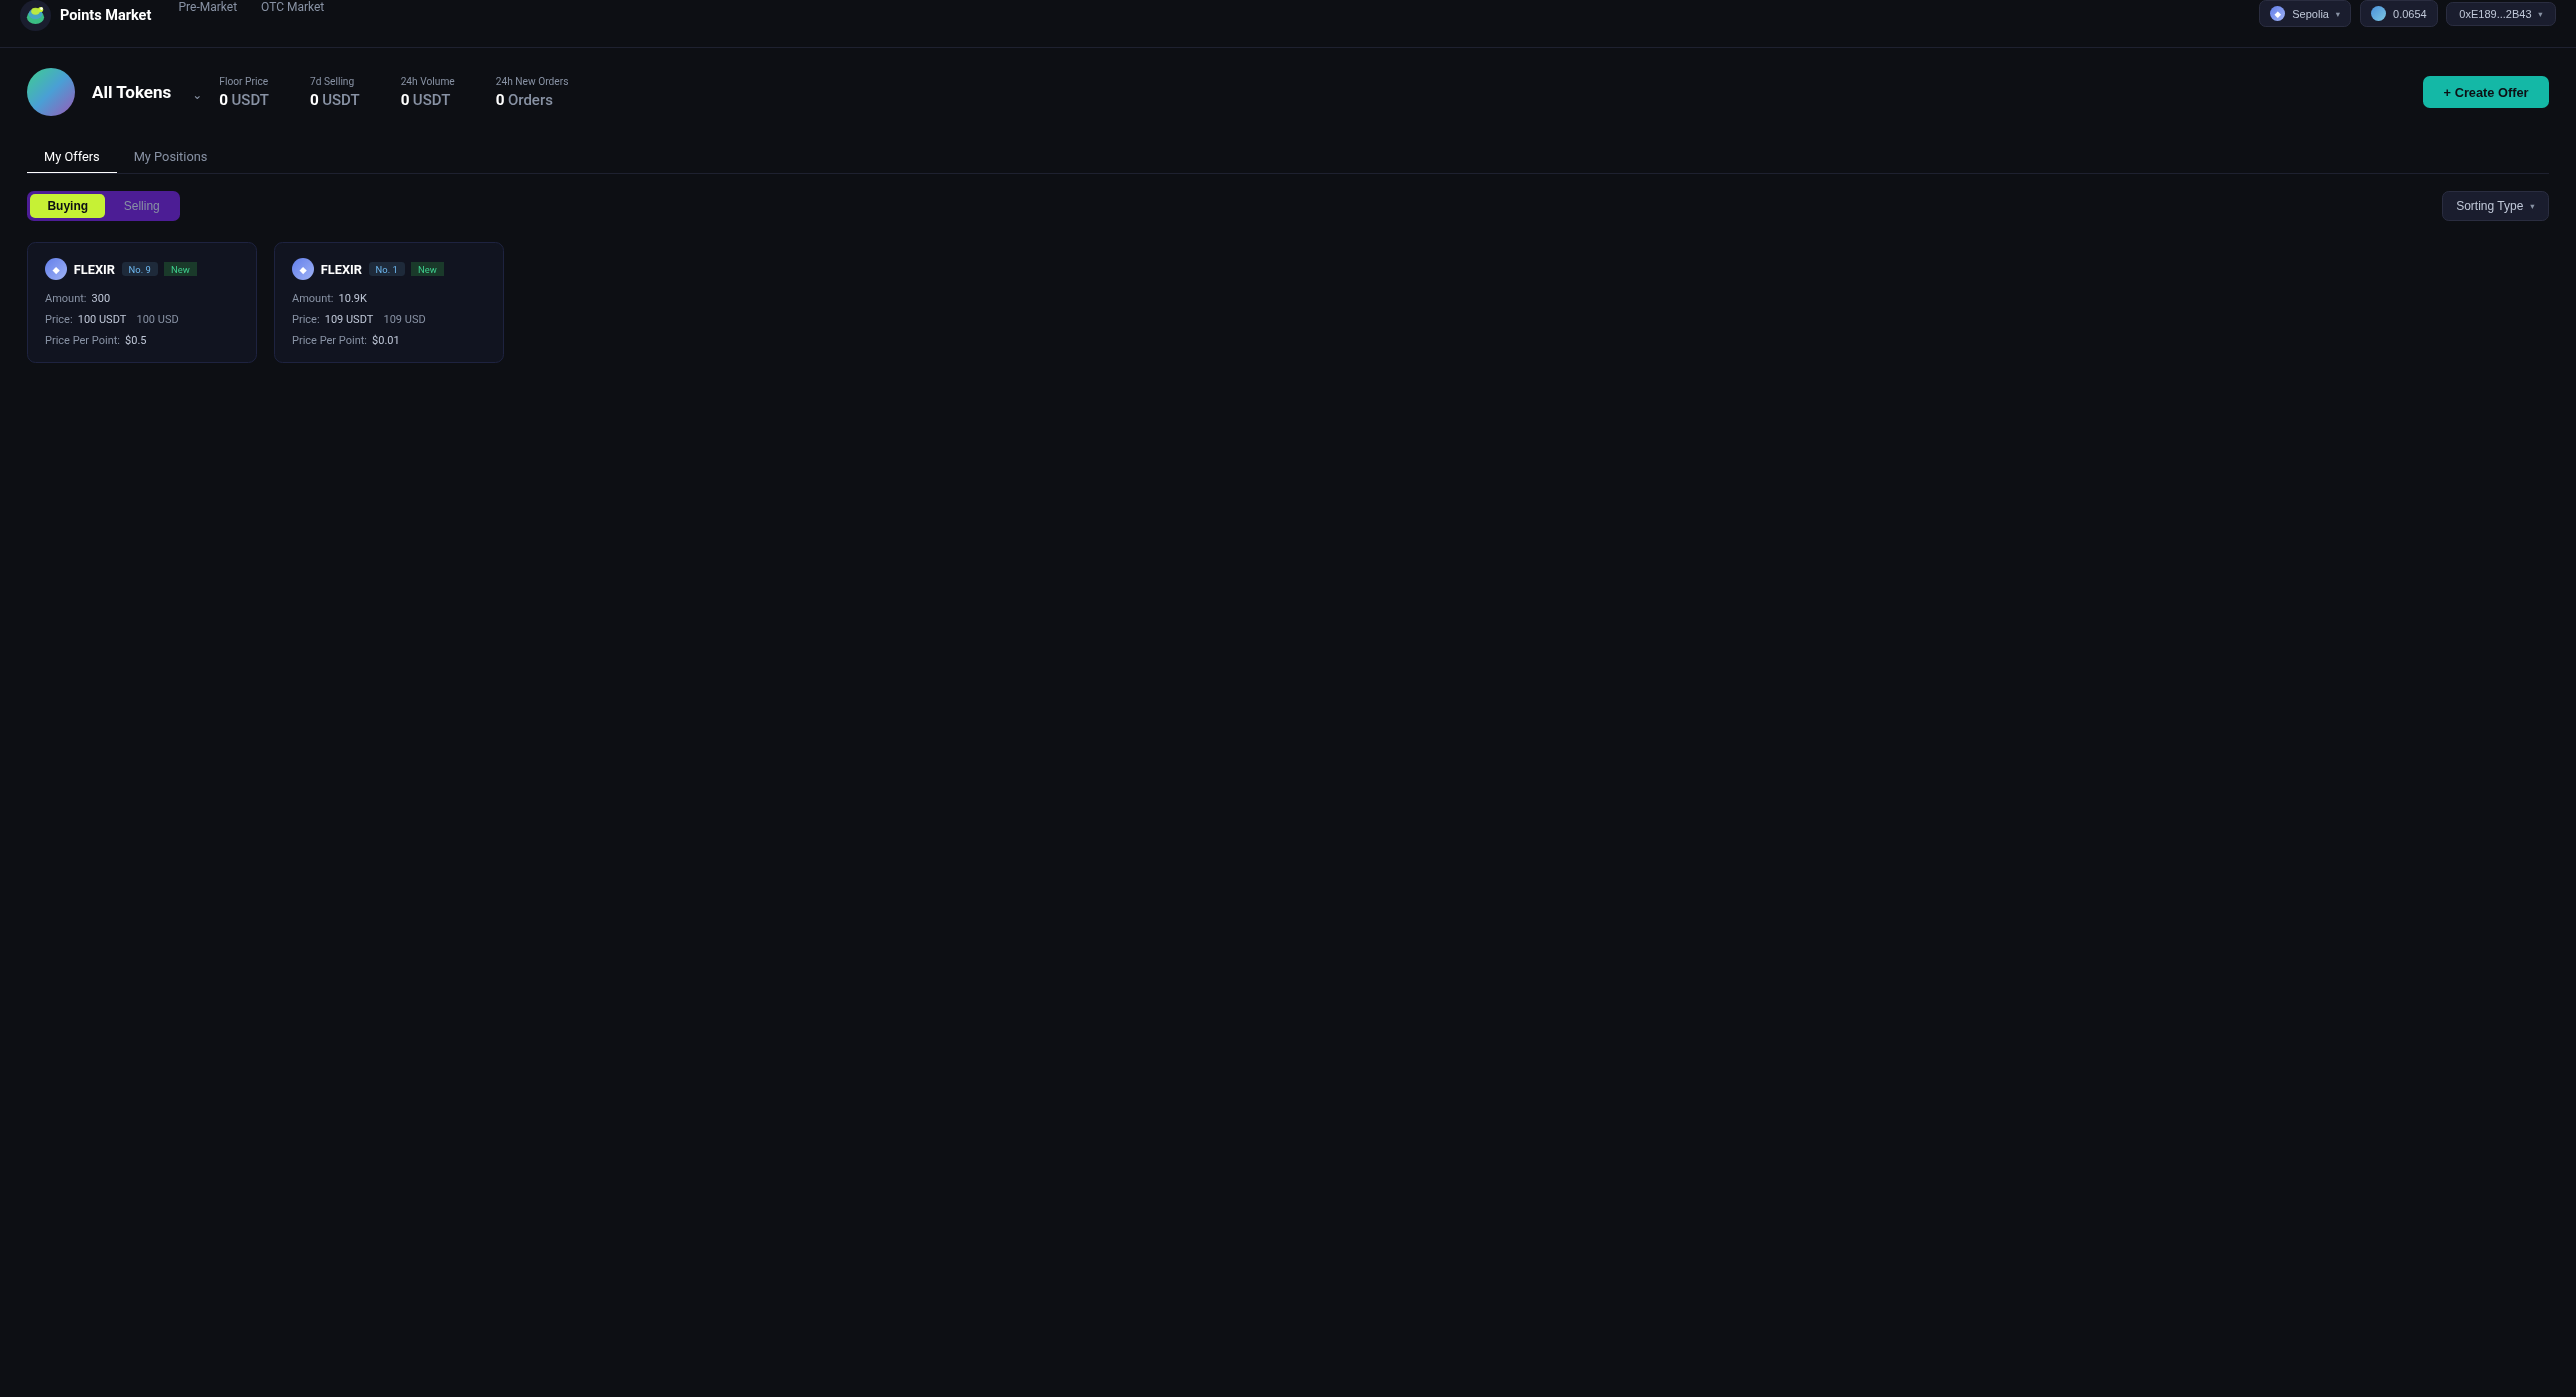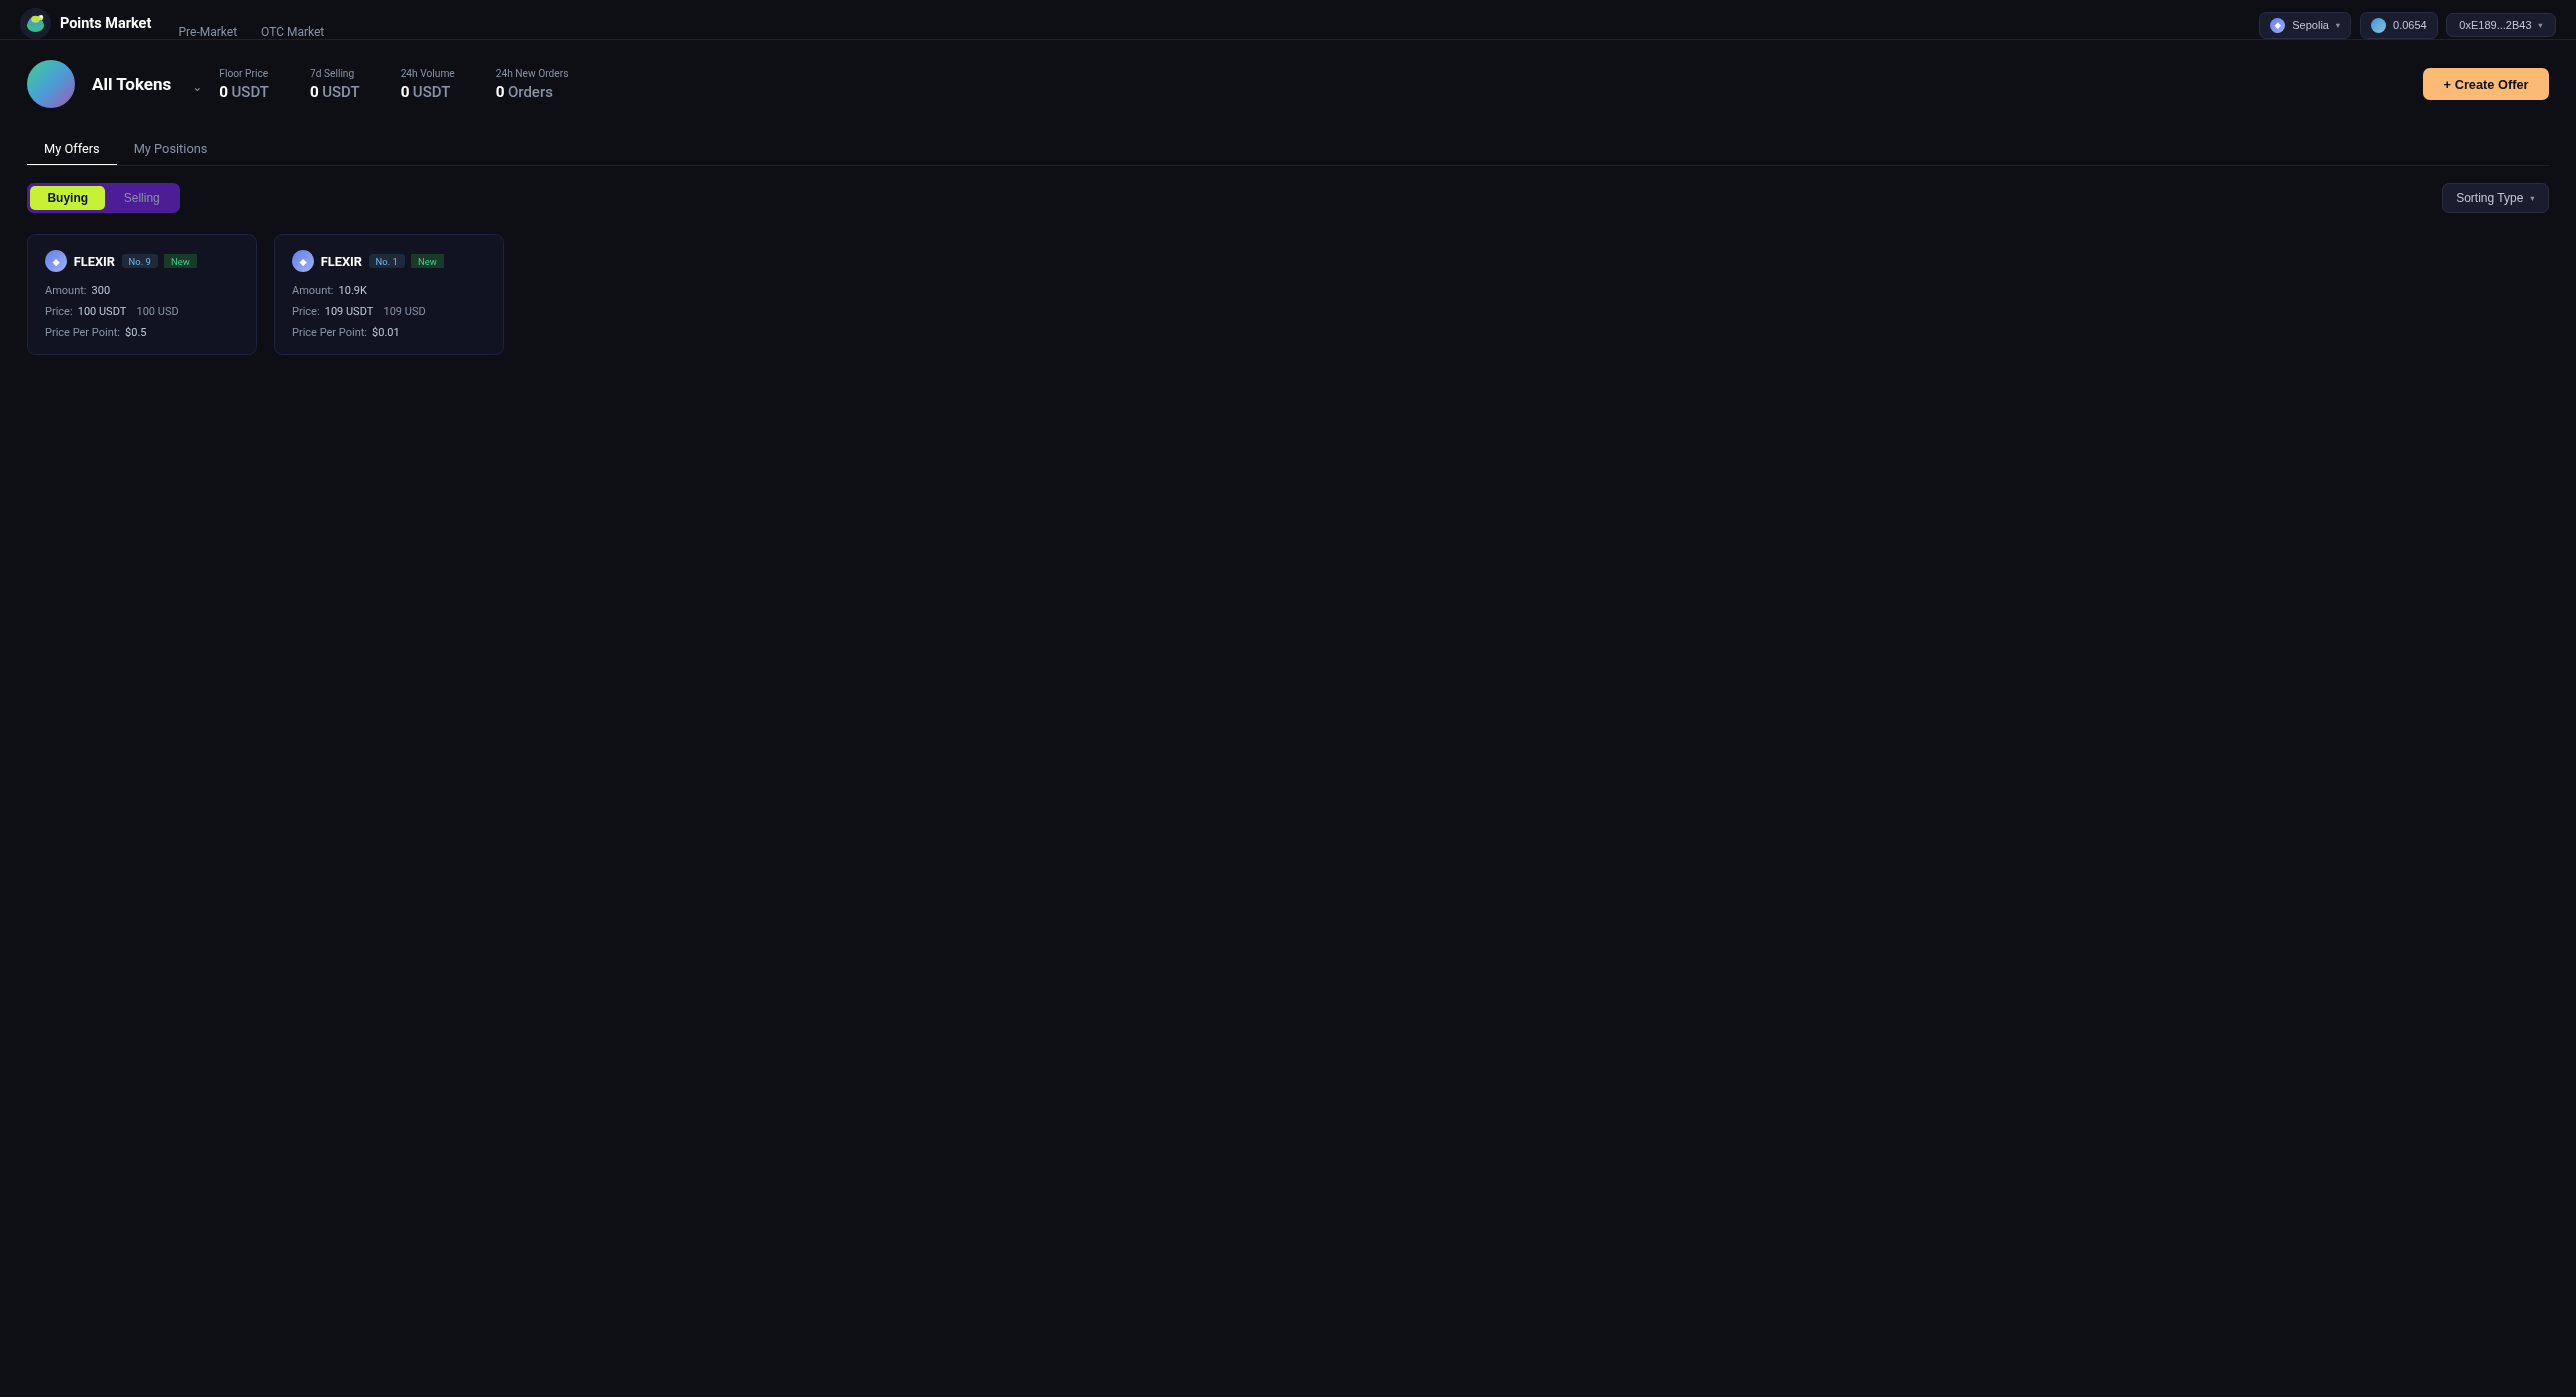--- a/index.html
+++ b/index.html
@@ -12,23 +12,23 @@
       background-color: #0d0f14;
       color: #e0e0e0;
       font-family: -apple-system, BlinkMacSystemFont, 'Segoe UI', Roboto, sans-serif;
       min-height: 100vh;
       font-size: 12px;
     }
 
     
     .navbar {
       display: flex;
-      align-items: flex-end;
+      align-items: flex-start;
       padding: 0 20.4px;
-      height: 40px;
+      height: 48px;
       background-color: #0d0f14;
       border-bottom: 0.9px solid #1e2130;
       gap: 20.4px;
     }
 
     .logo-container {
       display: flex;
       align-items: center;
       gap: 8.5px;
     }
@@ -196,21 +196,21 @@
       gap: 3.4px;
     }
 
     .stat-unit {
       font-size: 15px;
       font-weight: 500;
       color: #8892a4;
     }
 
     .create-offer-btn {
-      background-color: #fdba74;
+      background-color: #14b8a6;
       color: #0d0f14;
       border: none;
       border-radius: 6.8px;
       padding: 8.5px 20.4px;
       font-size: 12.8px;
       font-weight: 700;
       cursor: pointer;
     }
 
     

